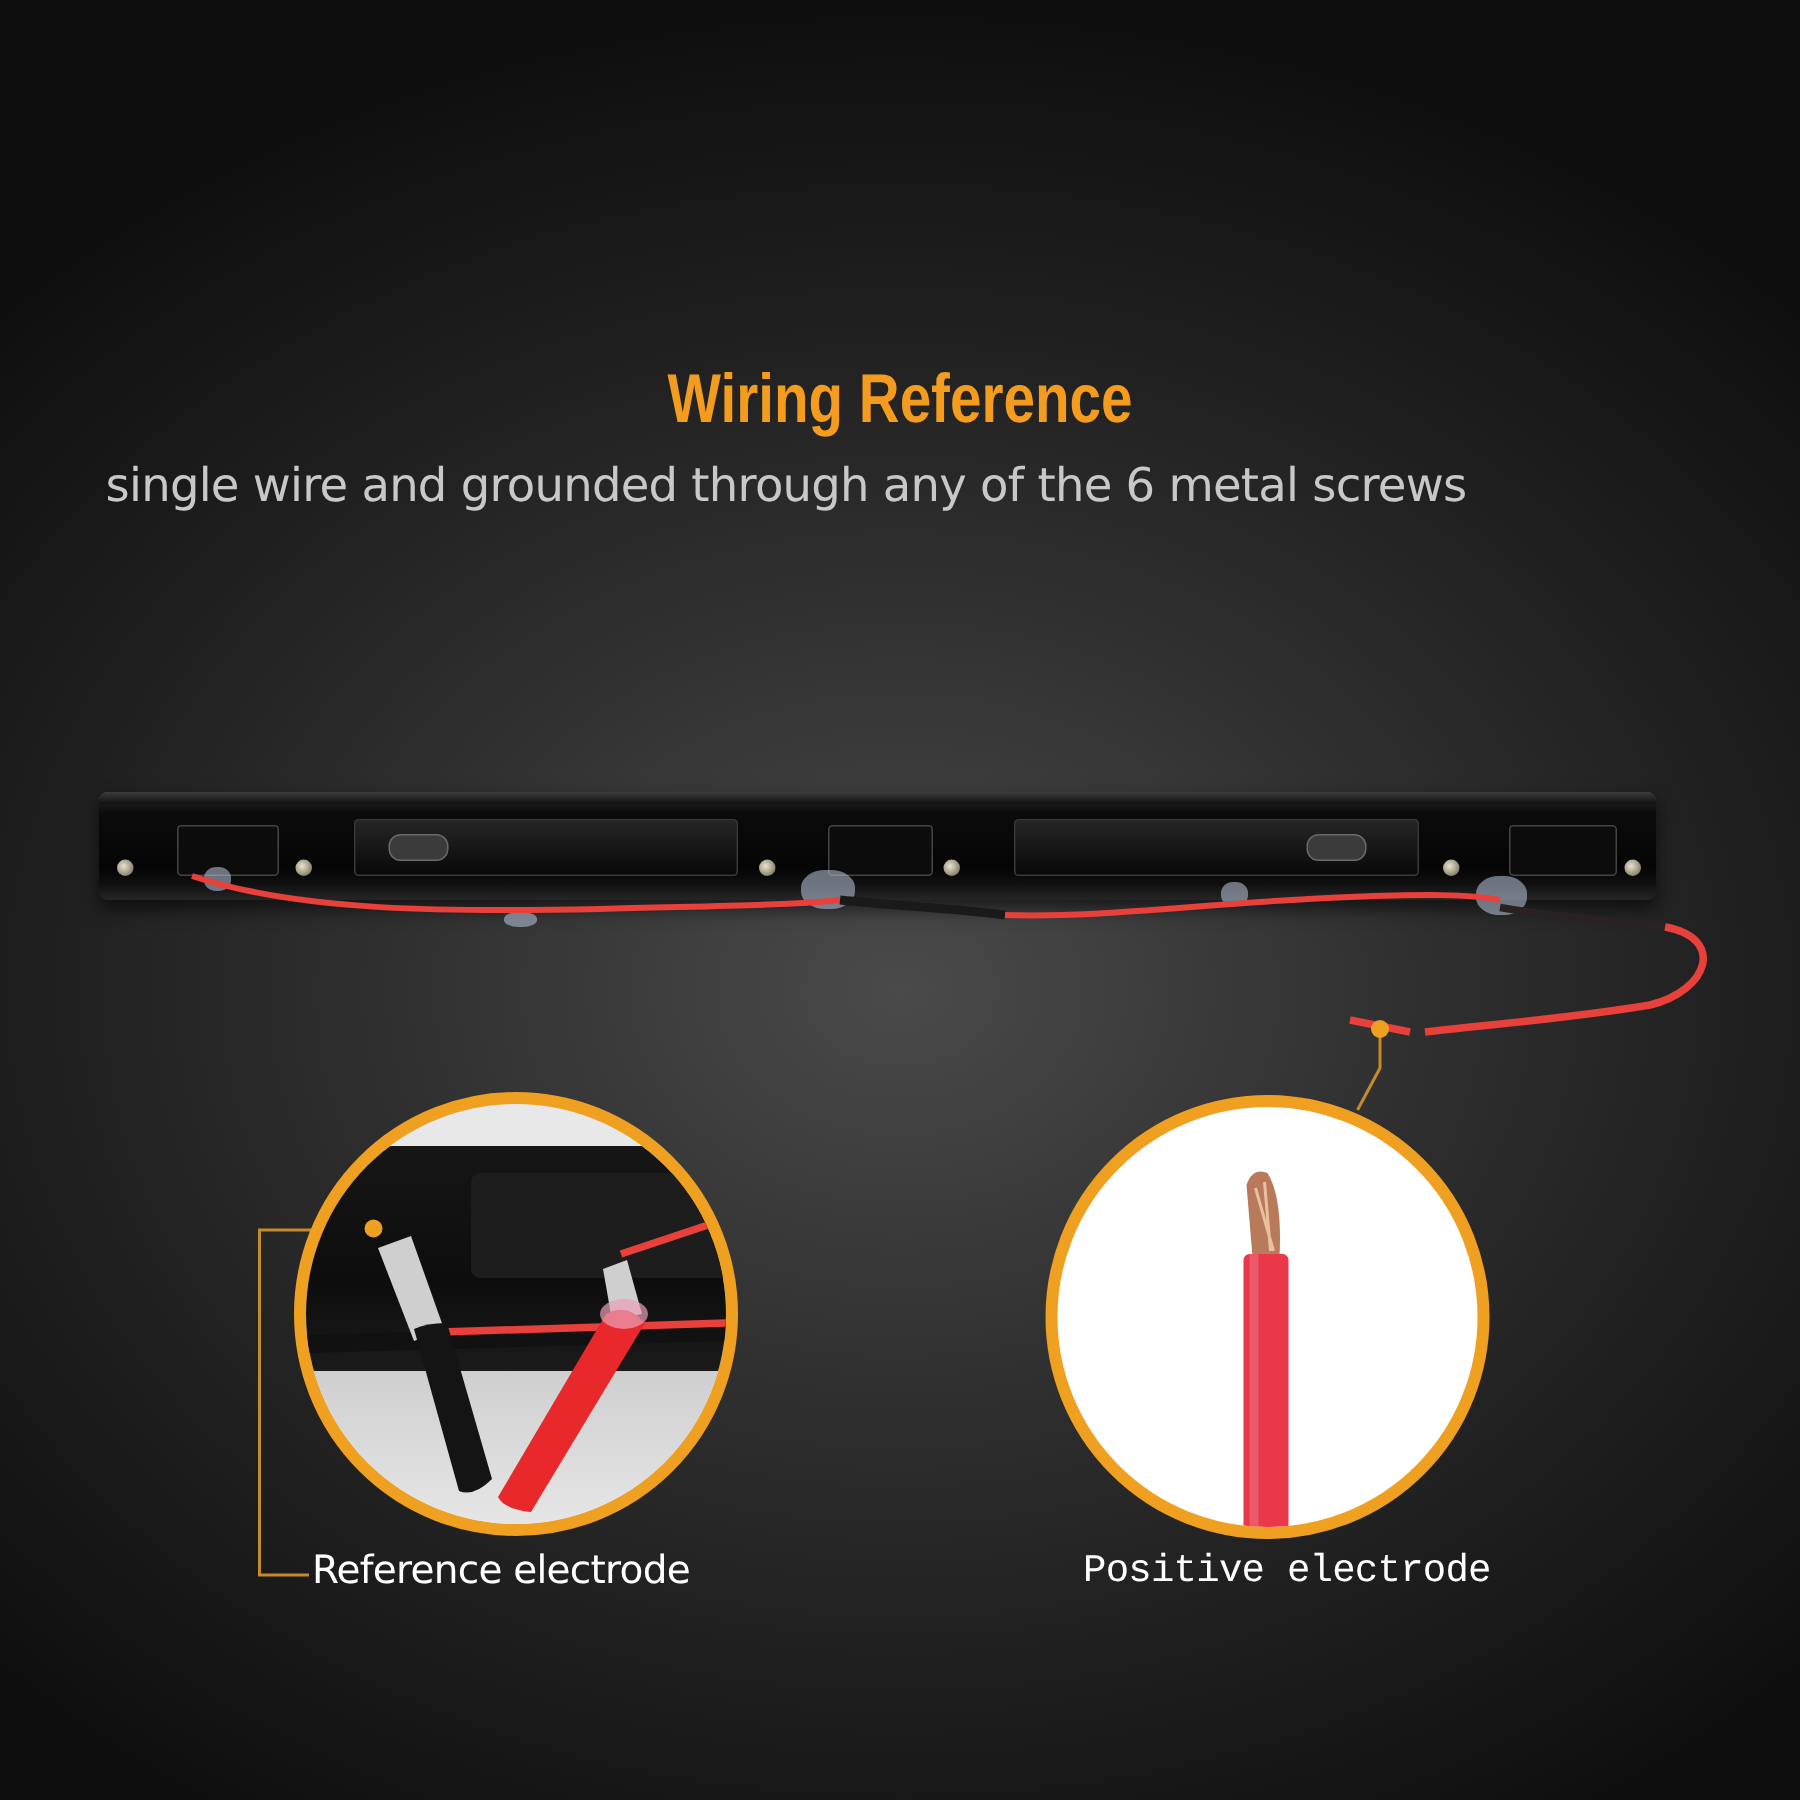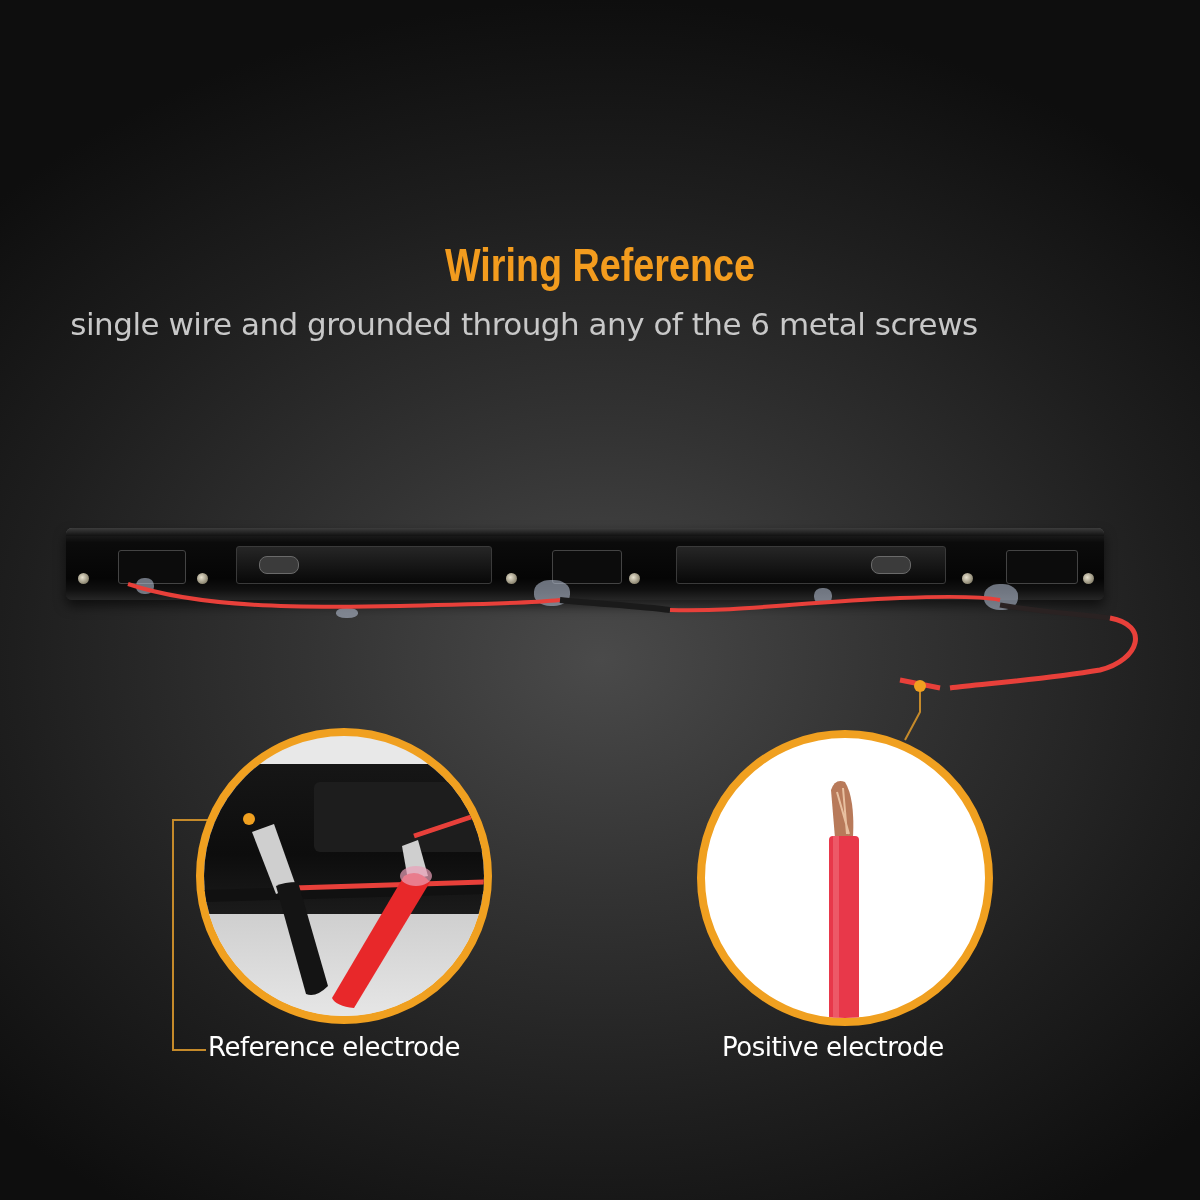--- a/index.html
+++ b/index.html
@@ -136,13 +136,13 @@
 <div class="circle c-pos">
   <svg width="280" height="280" style="position:absolute;left:0;top:0;">
     <path d="M126 52 Q 130 40 140 44 Q 150 60 148 100 L 130 100 Z" fill="#b87a5a"></path>
     <path d="M132 54 L 144 96 M 138 50 L 142 96" stroke="#e8c0a0" stroke-width="2"></path>
     <rect x="124" y="98" width="30" height="190" rx="4" fill="#e8384a"></rect>
     <rect x="128" y="98" width="6" height="190" fill="#f0707c" opacity="0.6"></rect>
   </svg>
 </div>
 
 <div class="label" style="left:208px;top:1032px;">Reference electrode</div>
-<div class="label" style="left:722px;top:1032px;">Positive electrode</div>
+<div class="label" style="left:722px;top:1032px;font-family:Liberation Mono, monospace;">Positive electrode</div>
 
 </body></html>

